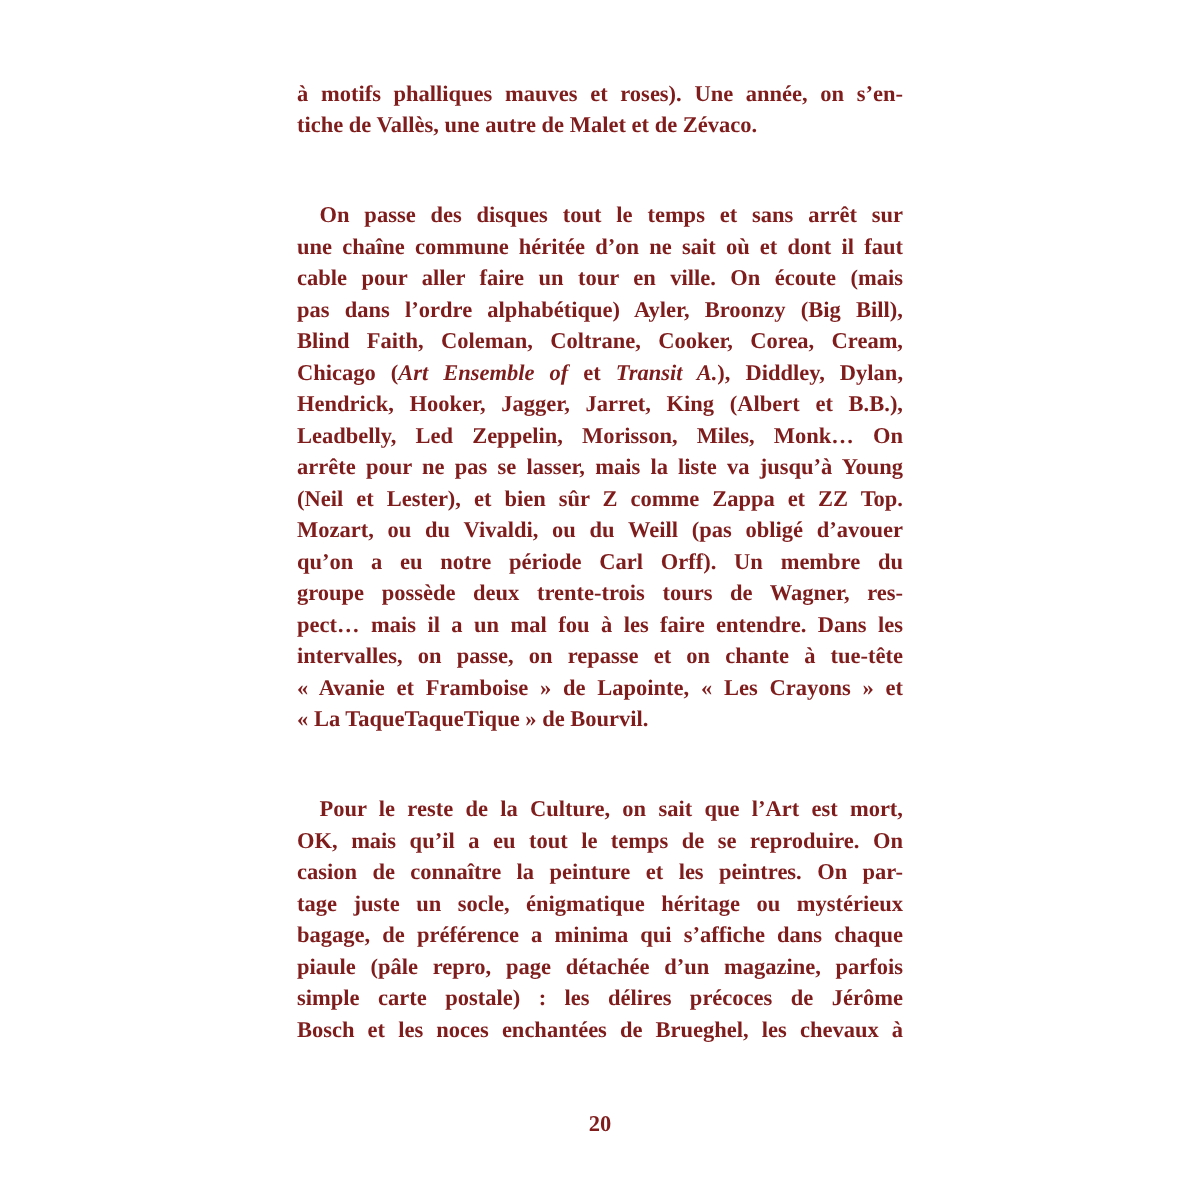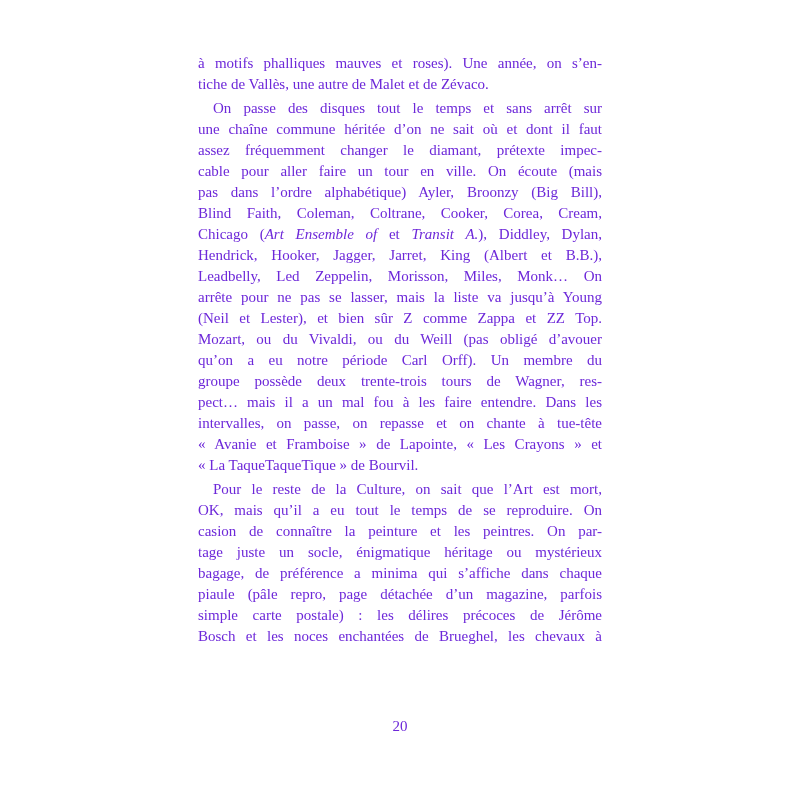--- a/index.html
+++ b/index.html
@@ -18,58 +18,57 @@
   }
   .text-block {
     position: absolute;
     left: 198px;
     top: 53px;
     width: 404px;
     font-size: 15px;
     line-height: 21px;
   }
   .paragraph { margin: 0; }
-  .paragraph + .paragraph { margin-top: 3px; }
+  .paragraph + .paragraph { margin-top: 39px; }
   .line {
     text-align: justify;
     text-align-last: justify;
     text-justify: inter-word;
     height: 21px;
     overflow: visible;
     white-space: normal;
   }
   .line.endline {
     text-align: right;
     text-align-last: left;
   }
   .line.indent { padding-left: 15px; }
   .it { font-style: italic; }
   .page-number {
     position: absolute;
-    top: 716px;
+    top: 740px;
     left: 0;
     width: 800px;
     text-align: center;
     font-size: 15px;
     line-height: 21px;
   }
 </style>
 </head>
 <body>
 
-<div class="book-page" style="color: #6d28d9; background: rgb(255, 255, 255);">
+<div class="book-page" style="color: #7f1d1d; background: rgb(255, 255, 255); font-weight: bold;">
   <div class="text-block" id="text-block">
       <div class="paragraph">
         <div class="line"><span>à motifs phalliques mauves et roses). Une année, on s’en-</span></div>
         <div class="line endline"><span>tiche de Vallès, une autre de Malet et de Zévaco.</span></div>
       </div>
       <div class="paragraph">
         <div class="line indent"><span>On passe des disques tout le temps et sans arrêt sur</span></div>
         <div class="line"><span>une chaîne commune héritée d’on ne sait où et dont il faut</span></div>
-        <div class="line"><span>assez fréquemment changer le diamant, prétexte impec-</span></div>
         <div class="line"><span>cable pour aller faire un tour en ville. On écoute (mais</span></div>
         <div class="line"><span>pas dans l’ordre alphabétique) Ayler, Broonzy (Big Bill),</span></div>
         <div class="line"><span>Blind Faith, Coleman, Coltrane, Cooker, Corea, Cream,</span></div>
         <div class="line"><span>Chicago (</span><span class="it">Art Ensemble of</span><span> et </span><span class="it">Transit A.</span><span>), Diddley, Dylan,</span></div>
         <div class="line"><span>Hendrick, Hooker, Jagger, Jarret, King (Albert et B.B.),</span></div>
         <div class="line"><span>Leadbelly, Led Zeppelin, Morisson, Miles, Monk… On</span></div>
         <div class="line"><span>arrête pour ne pas se lasser, mais la liste va jusqu’à Young</span></div>
         <div class="line"><span>(Neil et Lester), et bien sûr Z comme Zappa et ZZ Top.</span></div>
         <div class="line"><span>Mozart, ou du Vivaldi, ou du Weill (pas obligé d’avouer</span></div>
         <div class="line"><span>qu’on a eu notre période Carl Orff). Un membre du</span></div>

